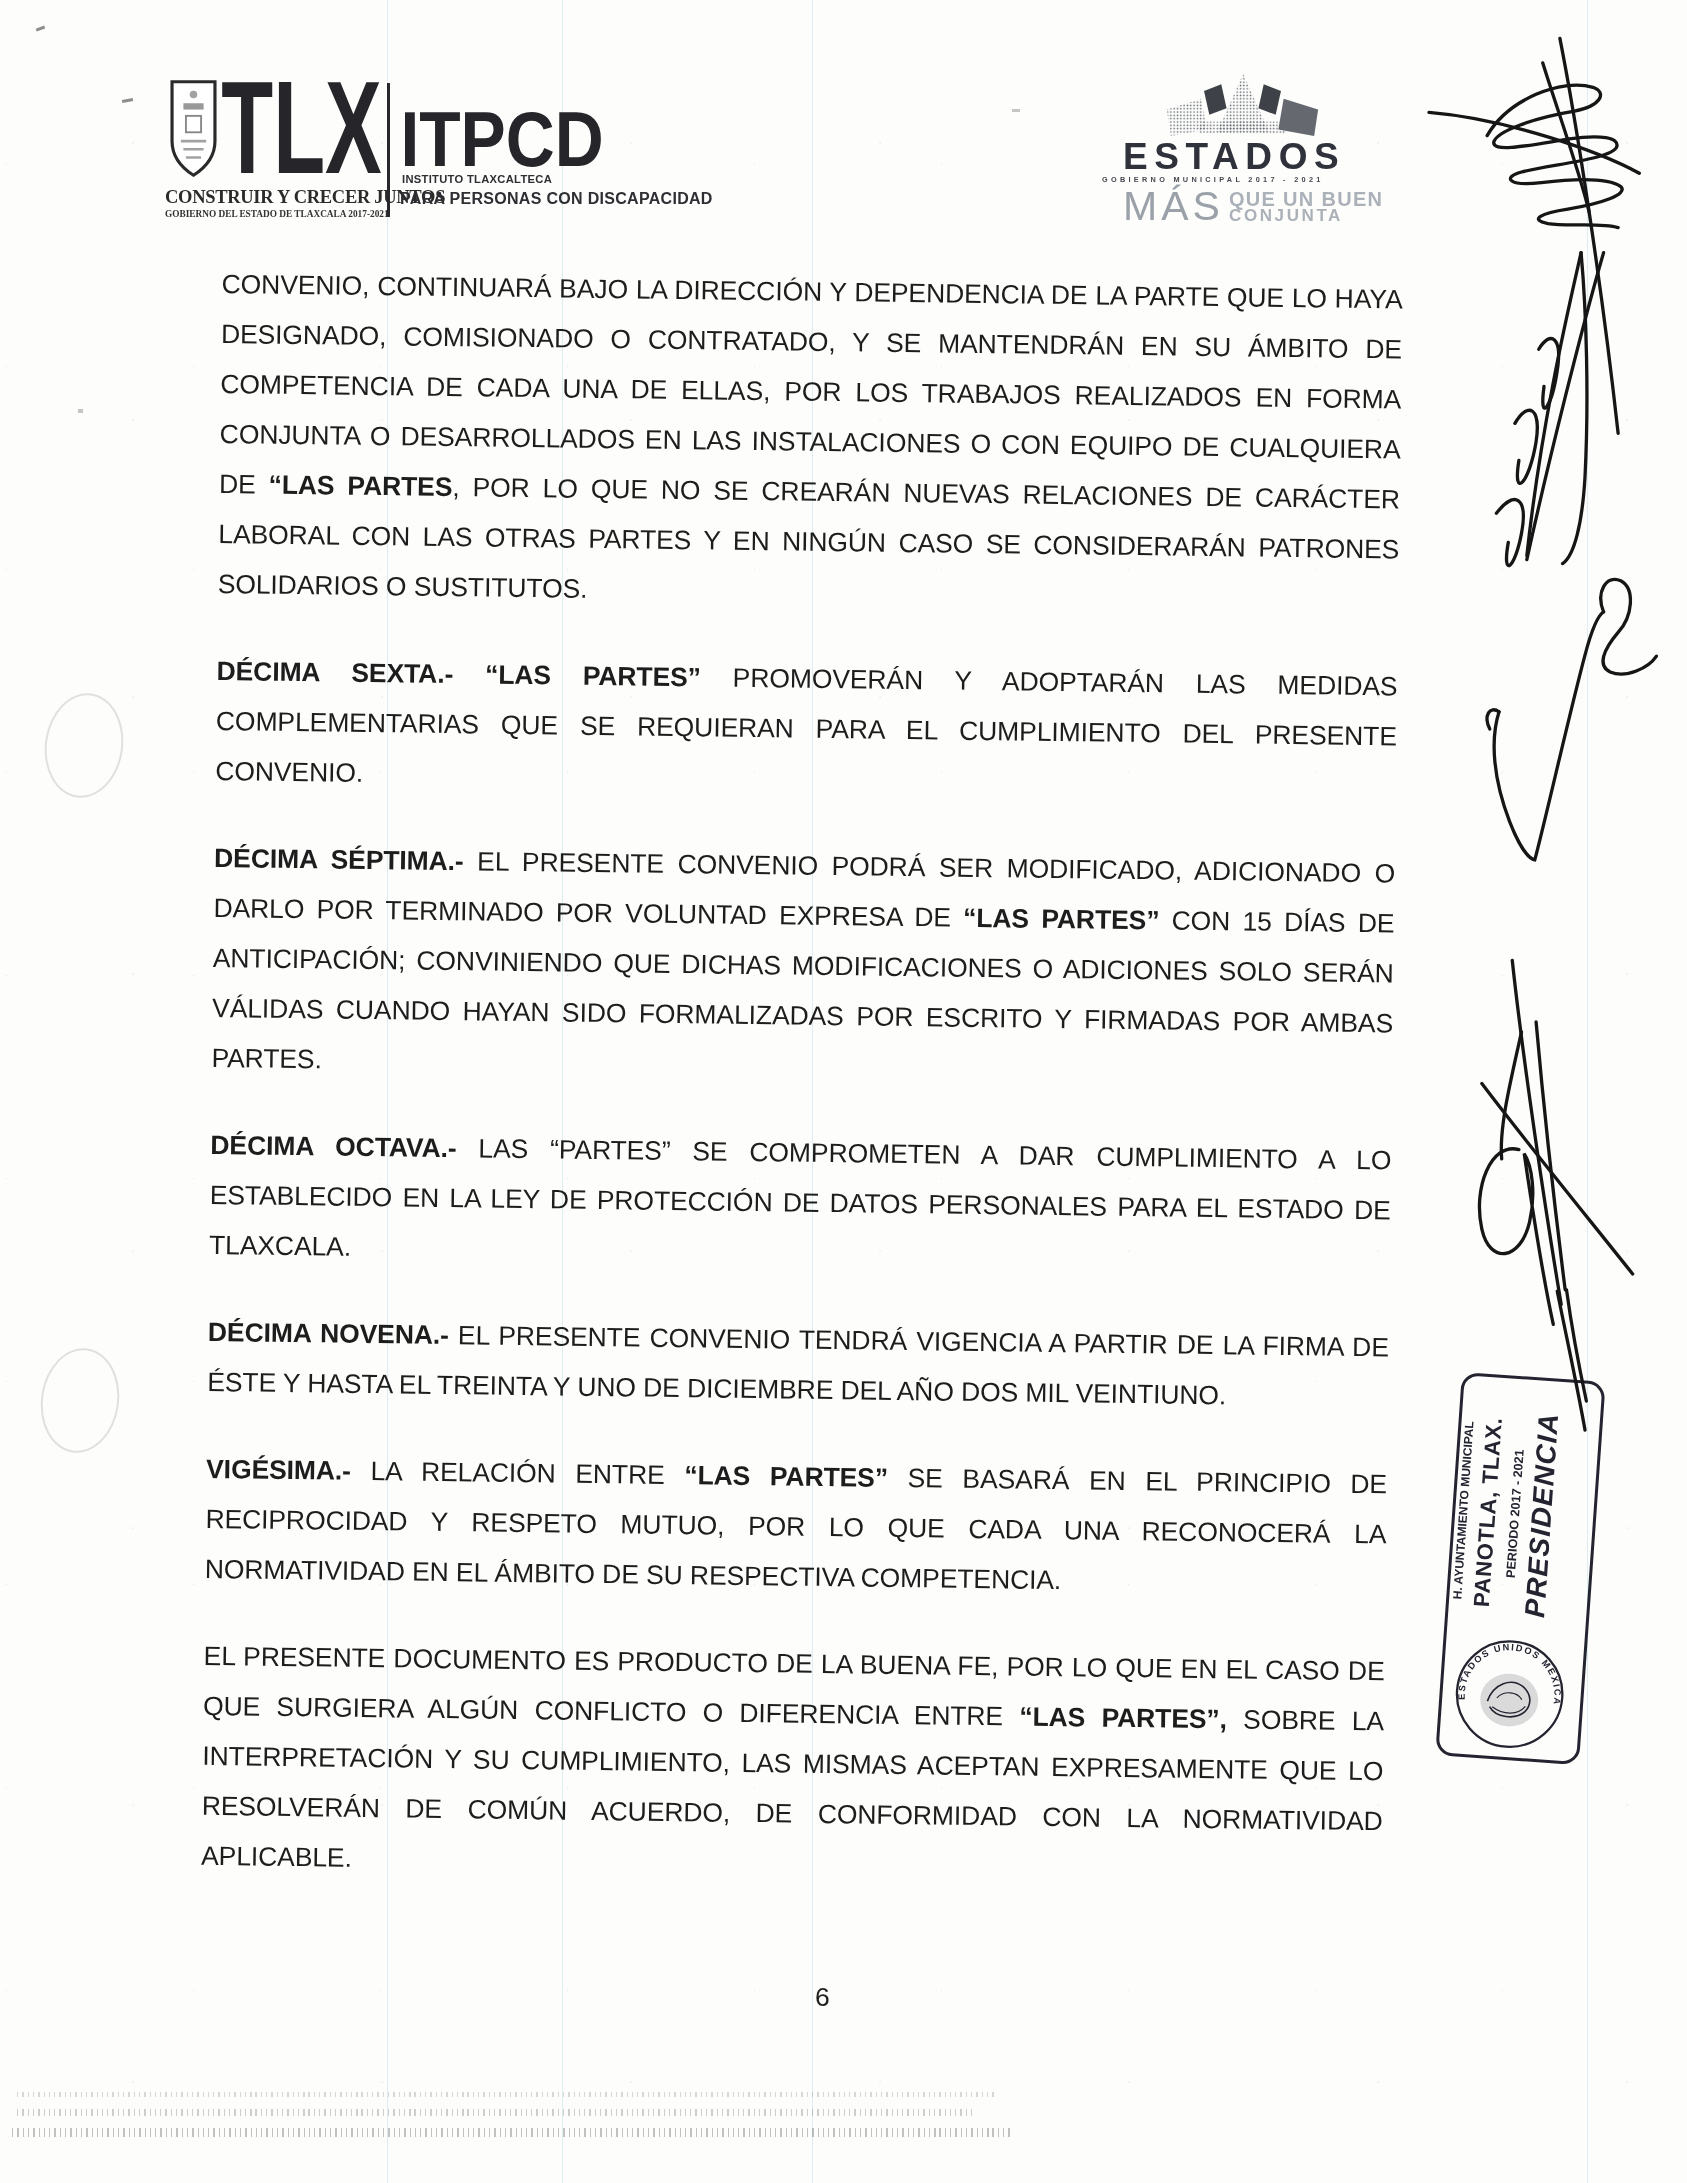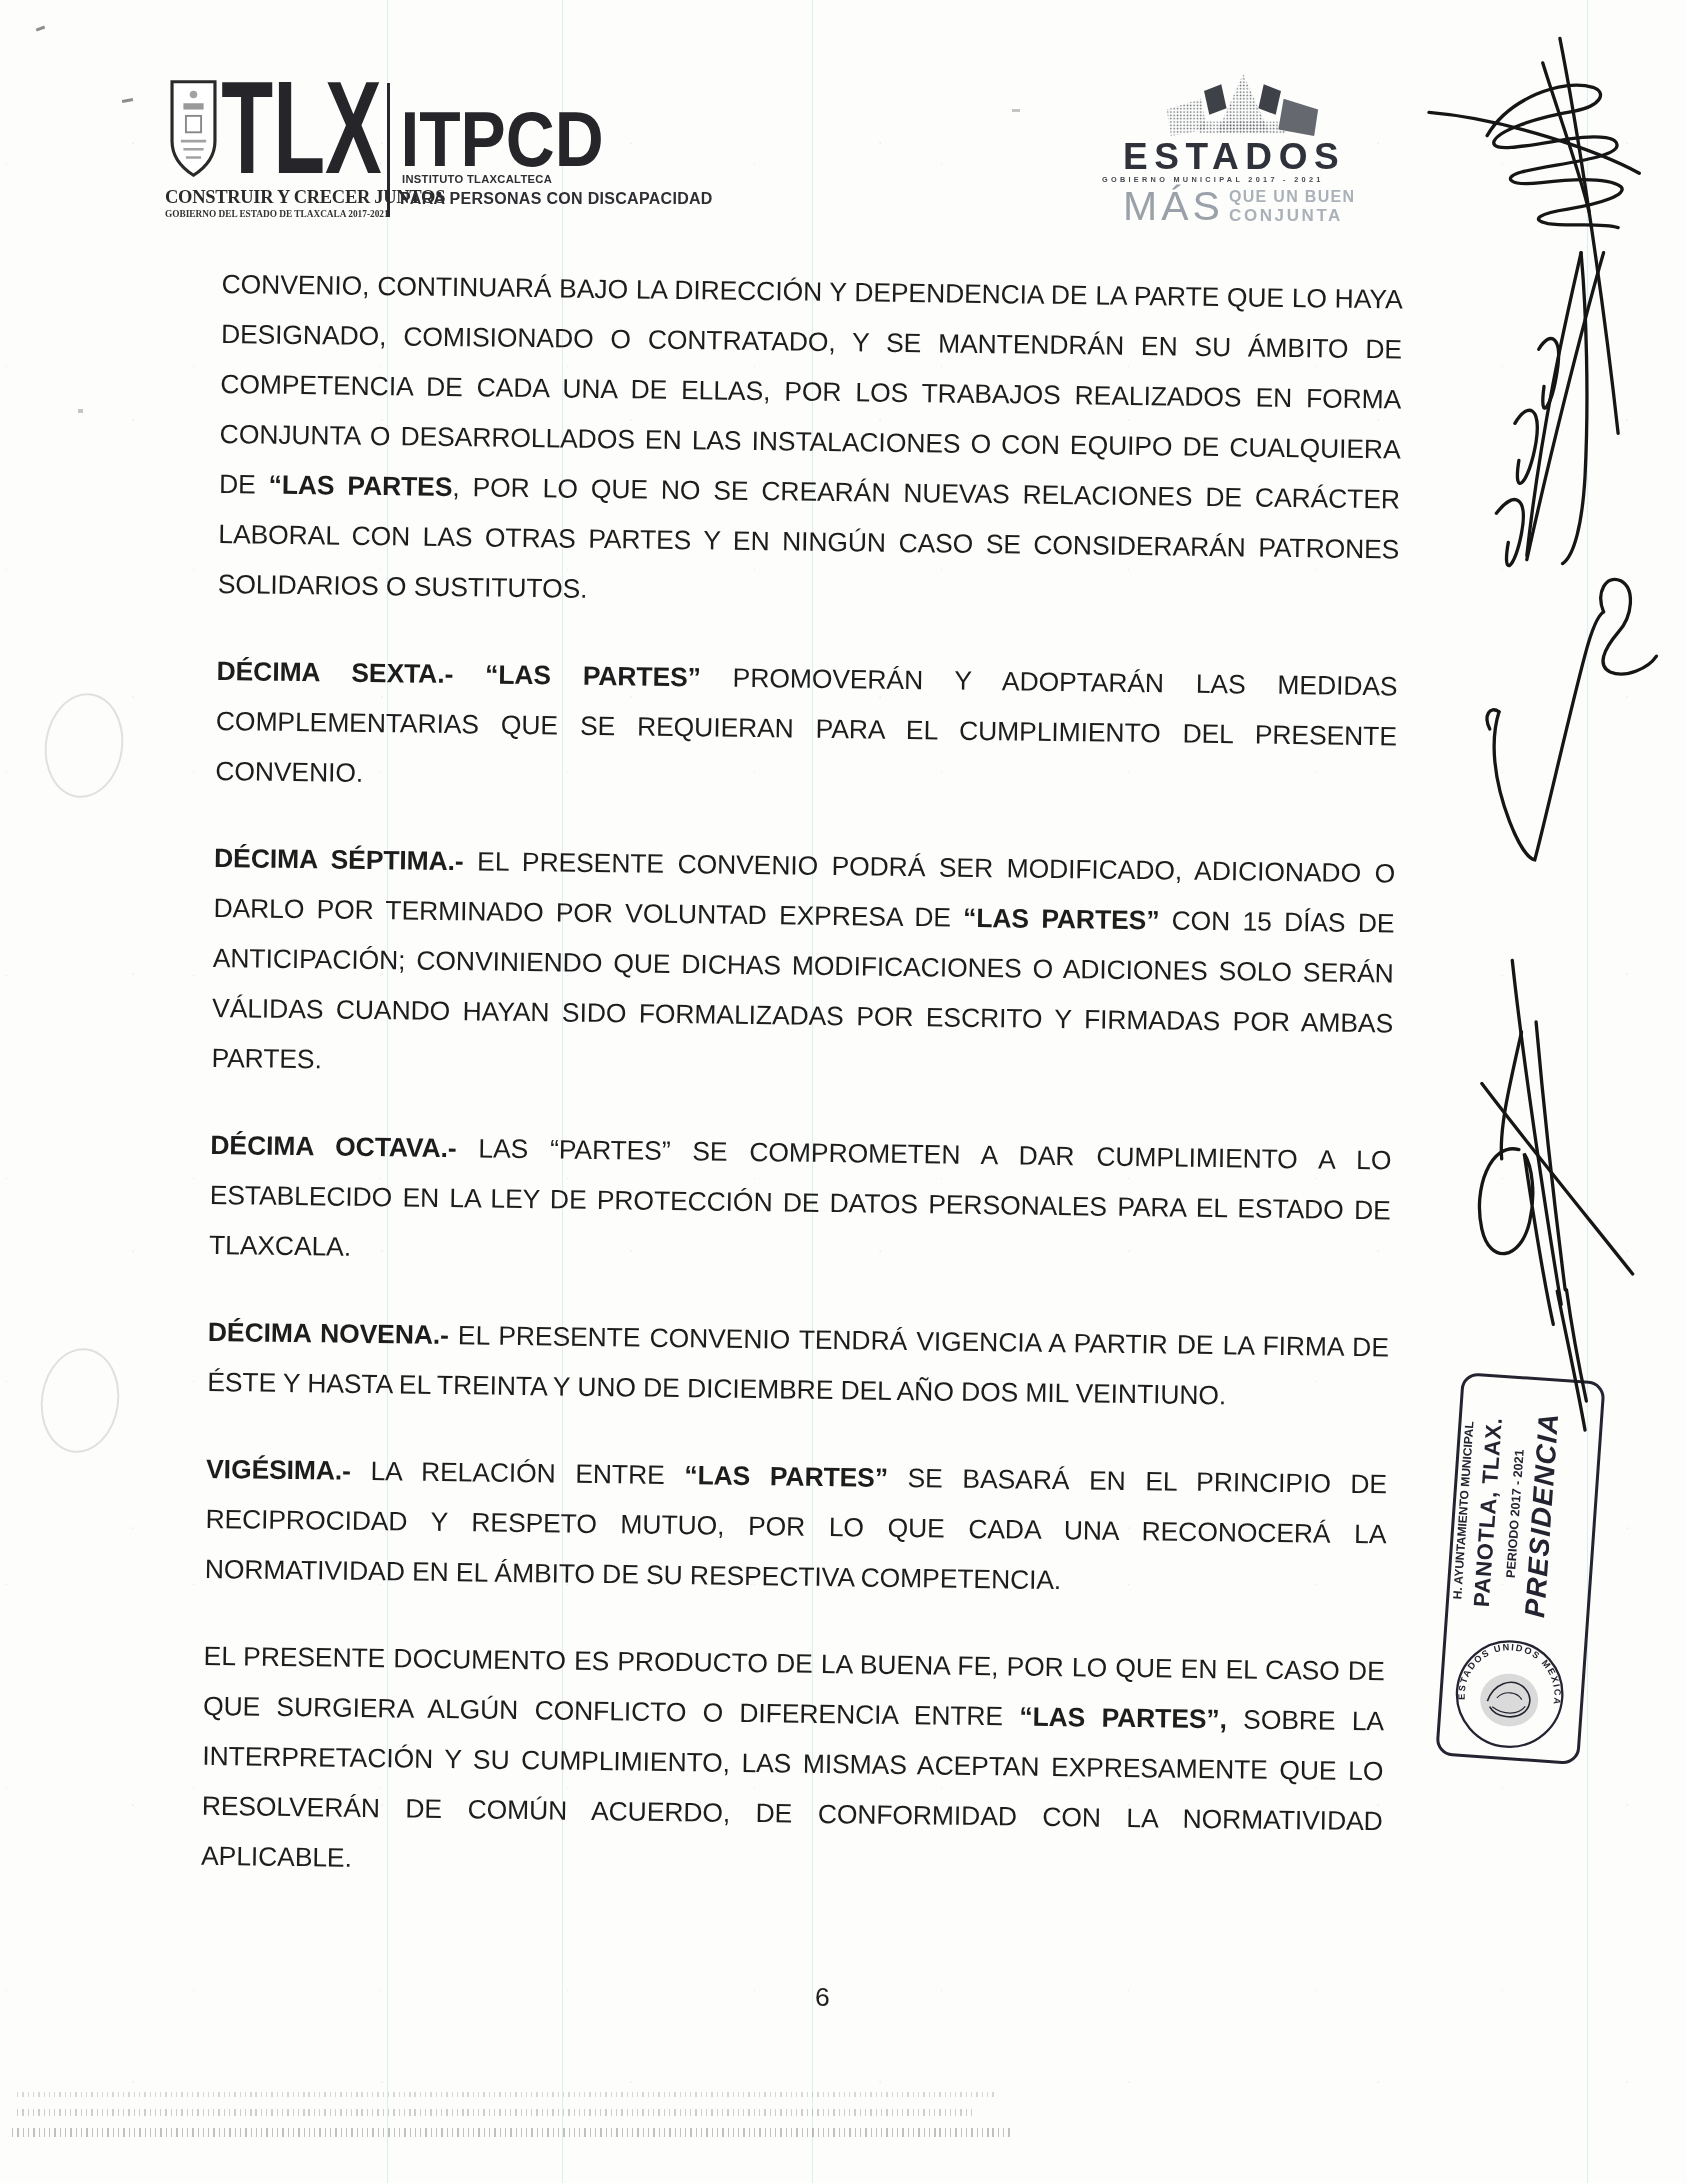--- a/index.html
+++ b/index.html
@@ -20,21 +20,21 @@
   .tlx-tagline{position:absolute;left:165px;top:187px;width:225px;font-family:"Liberation Serif",serif;font-weight:700;font-size:18.5px;letter-spacing:-0.3px;color:#2b2b2b;white-space:nowrap;}
   .tlx-sub{position:absolute;left:165px;top:209px;font-family:"Liberation Serif",serif;font-weight:700;font-size:9.3px;color:#333;white-space:nowrap;}
   .logo-divider{position:absolute;left:387px;top:83px;width:2.6px;height:134px;background:#28282c;}
   .itpcd-svg{position:absolute;left:400px;top:105px;}
   .itpcd-l1{position:absolute;left:402px;top:173px;font-size:11.2px;font-weight:700;color:#2e2e33;letter-spacing:0.3px;}
   .itpcd-l2{position:absolute;left:400px;top:190px;font-size:16px;font-weight:700;color:#2e2e33;letter-spacing:0.3px;}
   .crown-svg{position:absolute;left:1153px;top:71px;}
   .panotla-name{position:absolute;left:1123px;top:136px;font-size:37px;font-weight:700;letter-spacing:6.6px;color:#2f323a;}
   .panotla-sub{position:absolute;left:1102px;top:175px;font-size:7.3px;font-weight:700;letter-spacing:3.3px;color:#44474e;white-space:nowrap;}
   .panotla-mas{position:absolute;left:1123px;top:183px;font-size:41px;font-weight:400;letter-spacing:4px;color:#9aa1a9;}
-  .panotla-mas-r1{position:absolute;left:1229px;top:188px;font-size:16px;font-weight:700;letter-spacing:1.3px;color:#abb1b8;}
+  .panotla-mas-r1{position:absolute;left:1229px;top:188px;font-size:20px;font-weight:700;letter-spacing:1.3px;color:#abb1b8;}
   .panotla-mas-r2{position:absolute;left:1229px;top:206px;font-size:17px;font-weight:700;letter-spacing:2.6px;color:#abb1b8;}
   
   .body-text{
     position:absolute;left:222px;top:259px;width:1181px;
     font-size:26.5px;line-height:50px;letter-spacing:-0.1px;
     text-align:justify;color:#1d1d1d;
     transform:rotate(0.75deg);transform-origin:0 0;
   }
   .body-text p{margin:0 0 37px 0;}
   .r{font-weight:400;}

